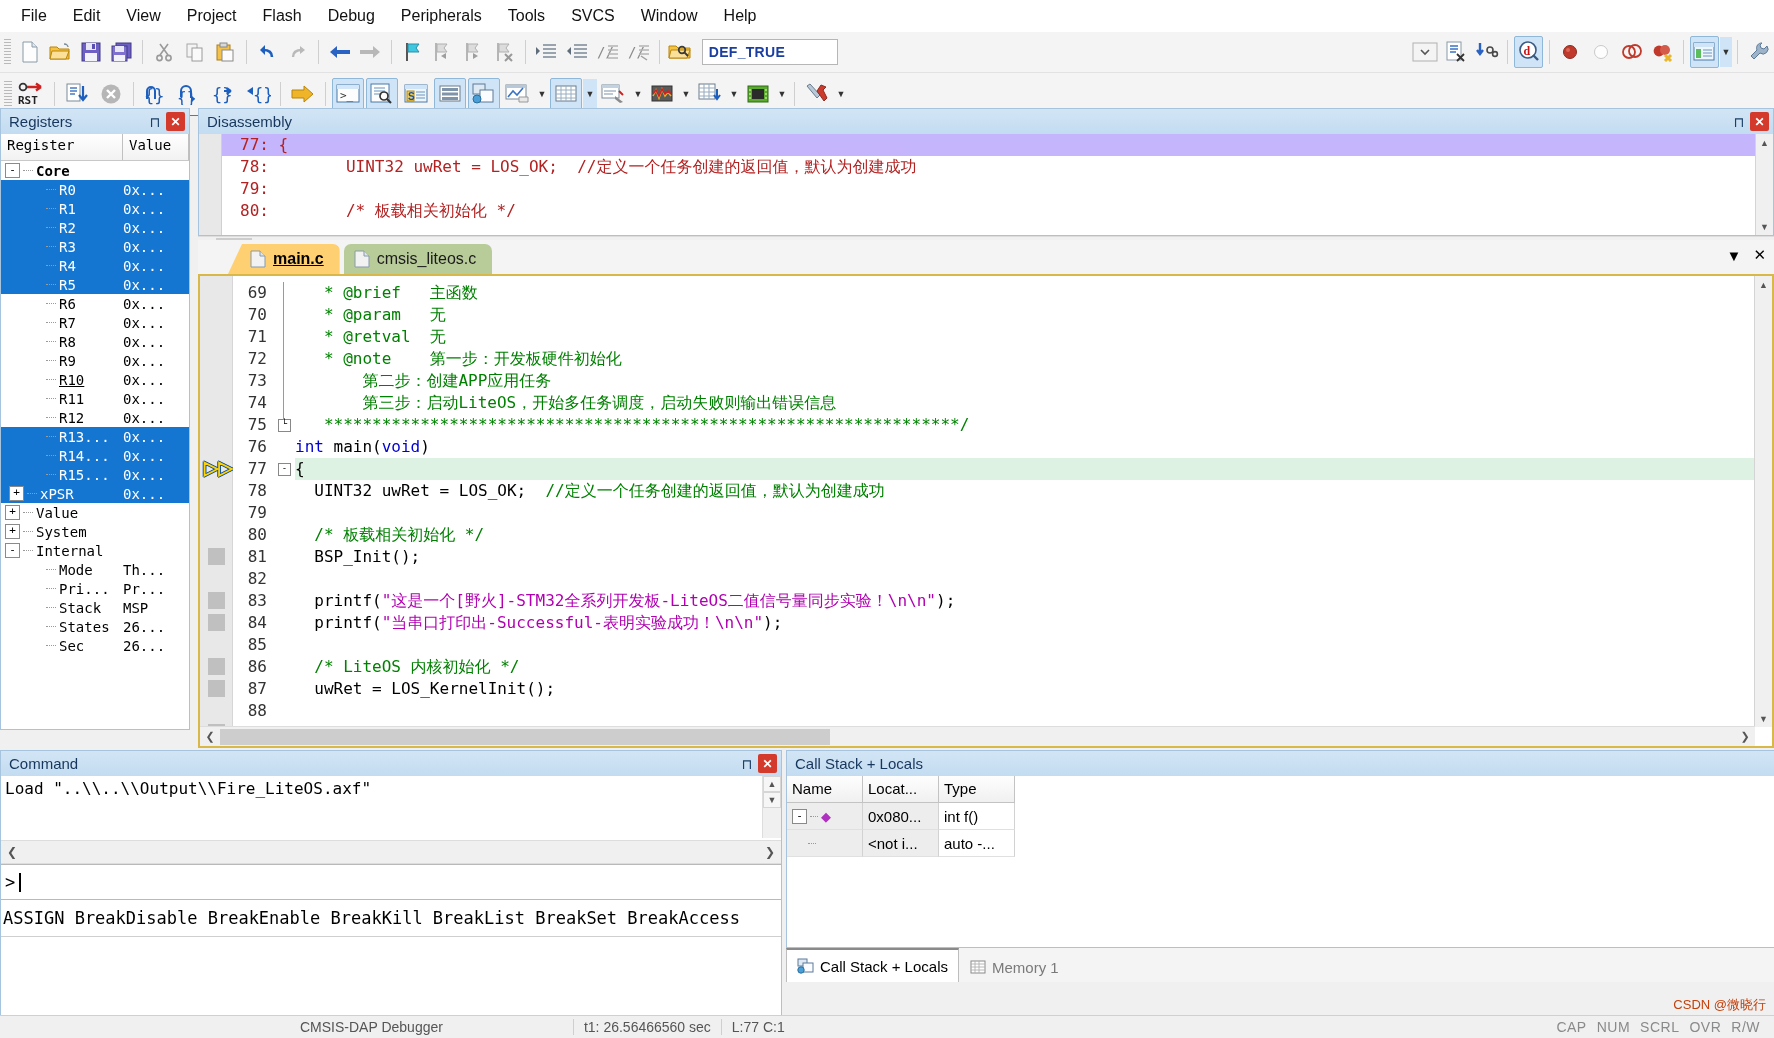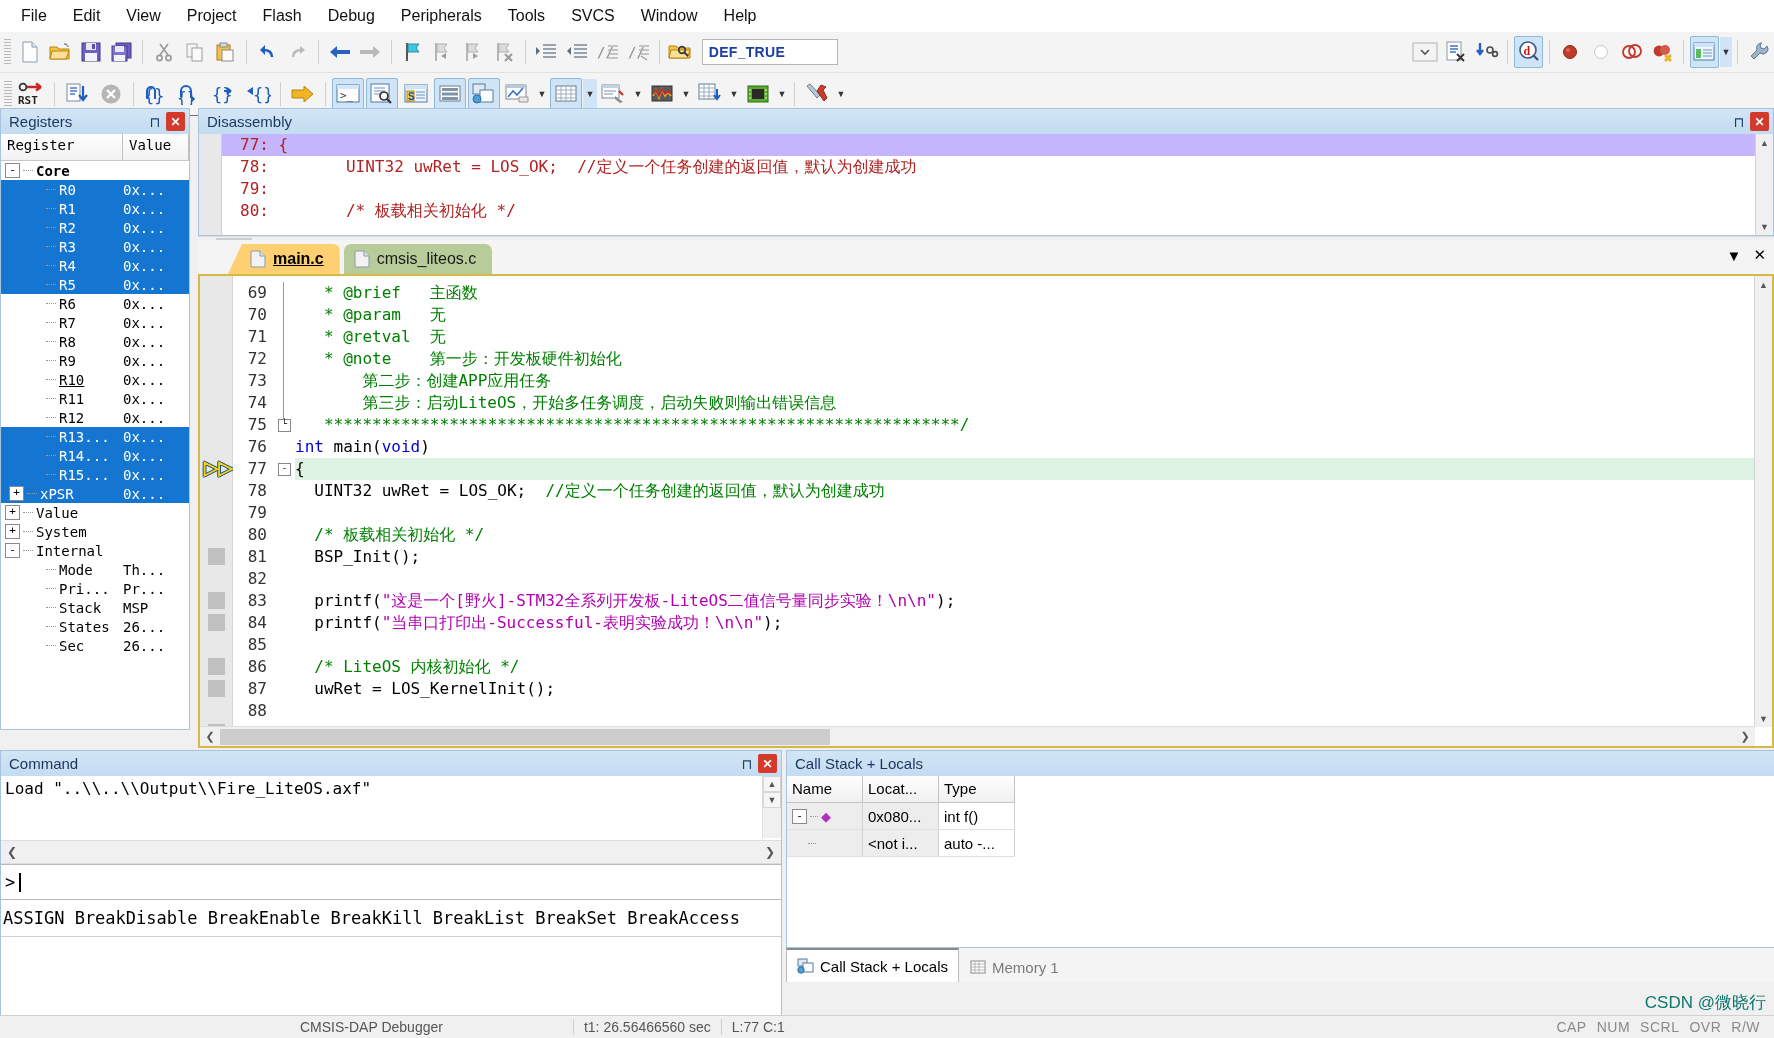--- a/index.html
+++ b/index.html
@@ -158,21 +158,21 @@
           border:1px solid #bdbdbd;border-bottom:none;background:#eef0f2;}
   .cs-tab.active{background:#fff;height:32px;border-top:2px solid #8a8a8a;}
   .cs-tab.inactive{color:#7a7a7a;background:#f4f4f4;border-color:transparent;}
 
   
   .status{position:absolute;left:0;bottom:0;width:1774px;height:22px;background:#f0f0f0;
           border-top:1px solid #d0d0d0;display:flex;align-items:center;font-size:14px;color:#555;}
   .status .seg{padding:0 10px;white-space:nowrap;}
   .status .sep{width:1px;height:16px;background:#cfcfcf;}
   .status .flags{display:flex;gap:10px;padding-left:14px;color:#8a8a8a;letter-spacing:.5px;}
-  .wm{position:absolute;right:8px;bottom:24px;font-size:17px;color:#0f766e;}
+  .wm{position:absolute;right:8px;bottom:24px;font-size:13px;color:#c2410c;}
 
   svg{display:block;}
 </style>
 </head>
 <body>
 
 <div class="app">
 
   <div class="menubar">
     <div class="mi">File</div>

